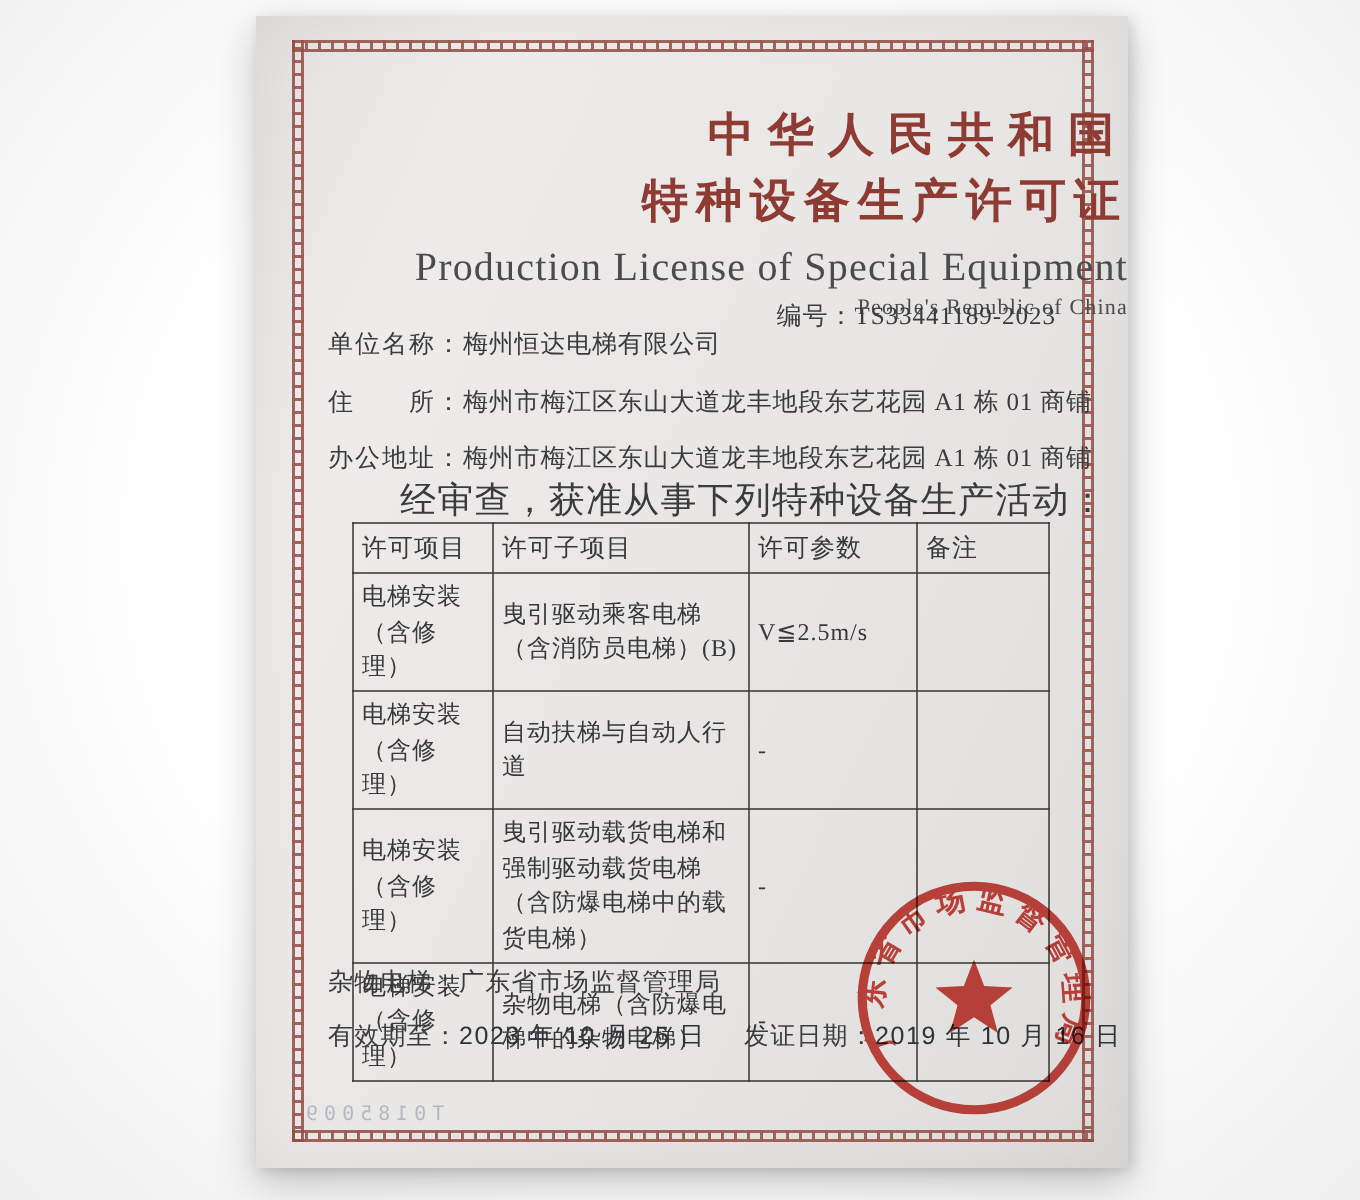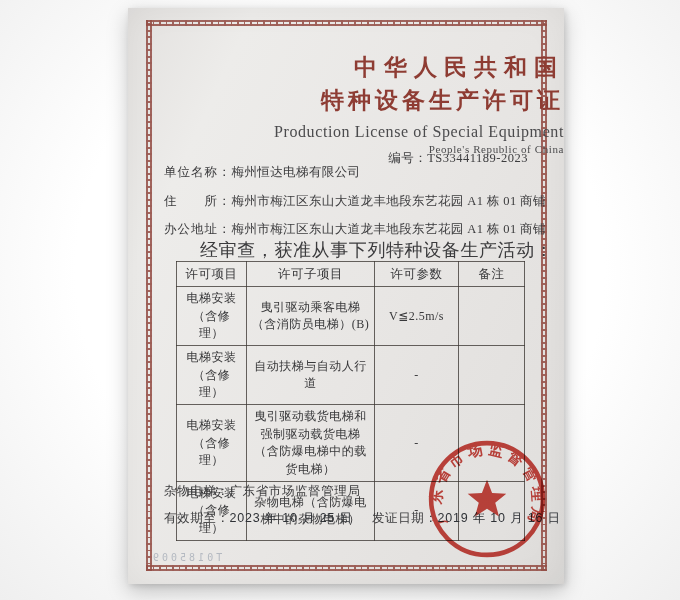--- a/index.html
+++ b/index.html
@@ -27,38 +27,38 @@
   .edge.left,.edge.right{top:0;bottom:0;width:6px;
     background:
       repeating-linear-gradient(0deg, rgba(148,78,70,.95) 0 1.6px, transparent 1.6px 6.5px),
       linear-gradient(to right, rgba(148,78,70,.95) 0 1.6px, transparent 1.6px 4.4px, rgba(148,78,70,.95) 4.4px 6px);
   }
   .edge.left{left:0}.edge.right{right:0}
 
   .title-block{position:absolute;top:44px;left:0;right:0;text-align:right;}
   .t-cn1{font-size:23px;font-weight:bold;letter-spacing:7px;color:#8e3c33;text-indent:7px;}
   .t-cn2{font-size:23px;font-weight:bold;letter-spacing:4px;color:#8e3c33;margin-top:2px;text-indent:4px;}
-  .t-en1{font-size:16px;color:#4b4b4d;margin-top:7px;letter-spacing:.6px;}
+  .t-en1{font-size:20px;color:#4b4b4d;margin-top:7px;letter-spacing:.6px;}
   .t-en2{font-size:11px;color:#4b4b4d;margin-top:2px;letter-spacing:.6px;}
 
   .number-line{position:absolute;top:142px;right:36px;font-size:12.5px;color:#3c3c3e;letter-spacing:.5px;}
   .number-line .num-val{font-family:"Liberation Serif", serif;}
 
   .fields{position:absolute;top:156px;left:36px;right:28px;font-size:12.5px;}
   .field-row{margin-bottom:11.5px;white-space:nowrap;letter-spacing:.4px;color:#3b3b3d;}
   .field-row .f-label{letter-spacing:1px;text-align:center;}
   .approval{position:absolute;top:230px;left:72px;font-size:18px;color:#3b3b3d;letter-spacing:.6px;}
 
   table.license{
     position:absolute;top:253px;left:48px;border-collapse:collapse;table-layout:fixed;
     font-size:12px;color:#38383a;
   }
   table.license th, table.license td{
     border:1px solid rgba(62,56,52,.78);
-    text-align:center;vertical-align:middle;
+    text-align:left;vertical-align:middle;
     padding:3px 4px;line-height:1.45;letter-spacing:.5px;
     font-weight:normal;
   }
   table.license th{height:15px;font-size:12.5px;}
   col.c1{width:70px} col.c2{width:128px} col.c3{width:84px} col.c4{width:66px}
   td.item{white-space:pre-line;}
   tr.r1 td{height:33px} tr.r2 td{height:29px} tr.r3 td{height:48px} tr.r4 td{height:32px}
 
   .issuer-line,.valid-line,.issue-line{position:absolute;font-size:12.5px;color:#3b3b3d;letter-spacing:.6px;white-space:nowrap;}
   .issuer-line{top:475px;left:36px;}

